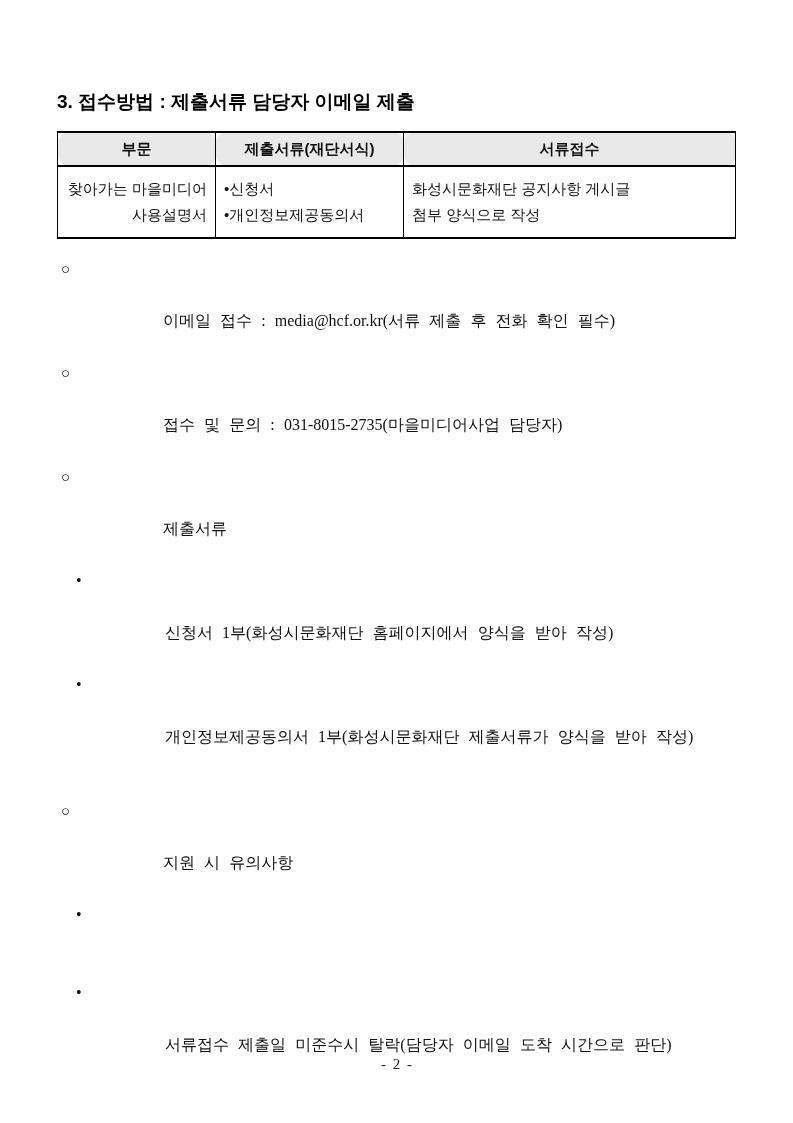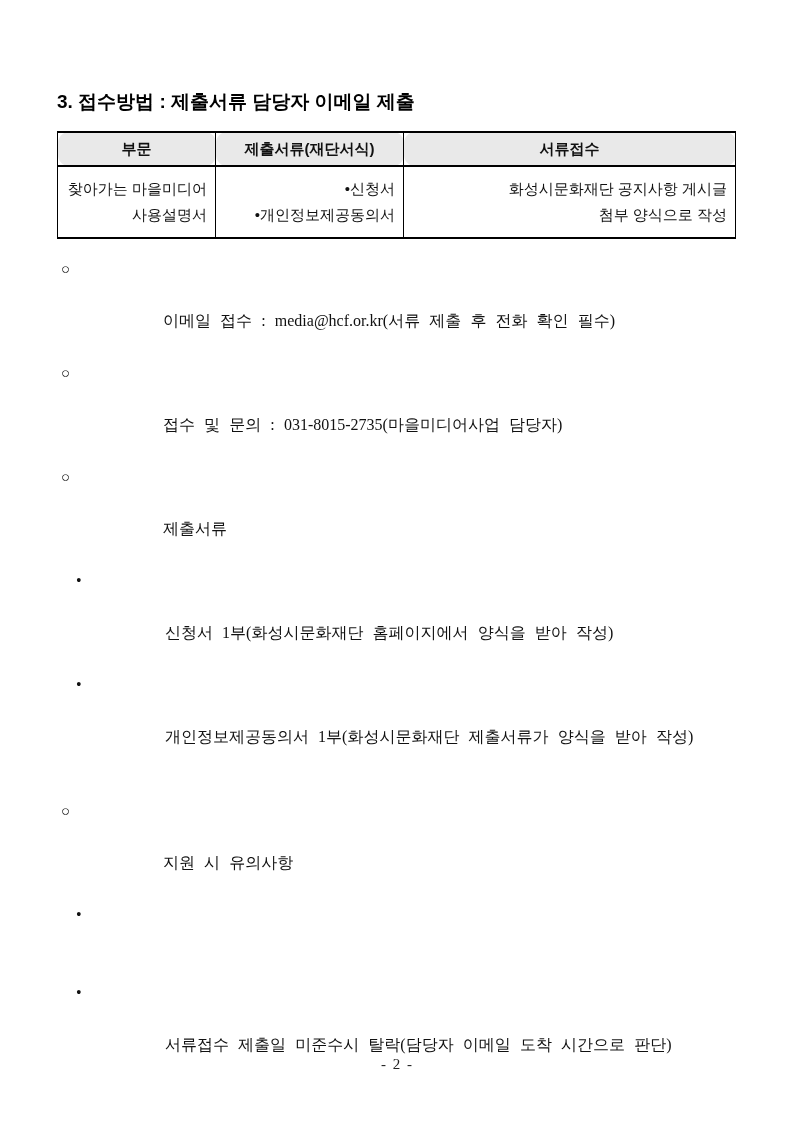--- a/index.html
+++ b/index.html
@@ -47,21 +47,21 @@
   table.submission td {
     height:62px;
     padding:4px 8px;
     vertical-align:middle;
     line-height:26px;
     border-left:1.5px solid #000;
     border-right:1.5px solid #000;
     white-space:pre-wrap;
   }
   td.c-center { text-align:right; }
-  td.c-left { text-align:right; }
+  td.c-left { text-align:left; }
 
   .body-text { margin-top:17px; }
   .ln {
     position:relative;
     line-height:26px;
     font-size:16px;
     word-spacing:0.32em;
     white-space:pre-wrap;
   }
   .ln .mk { position:absolute; top:0; }

